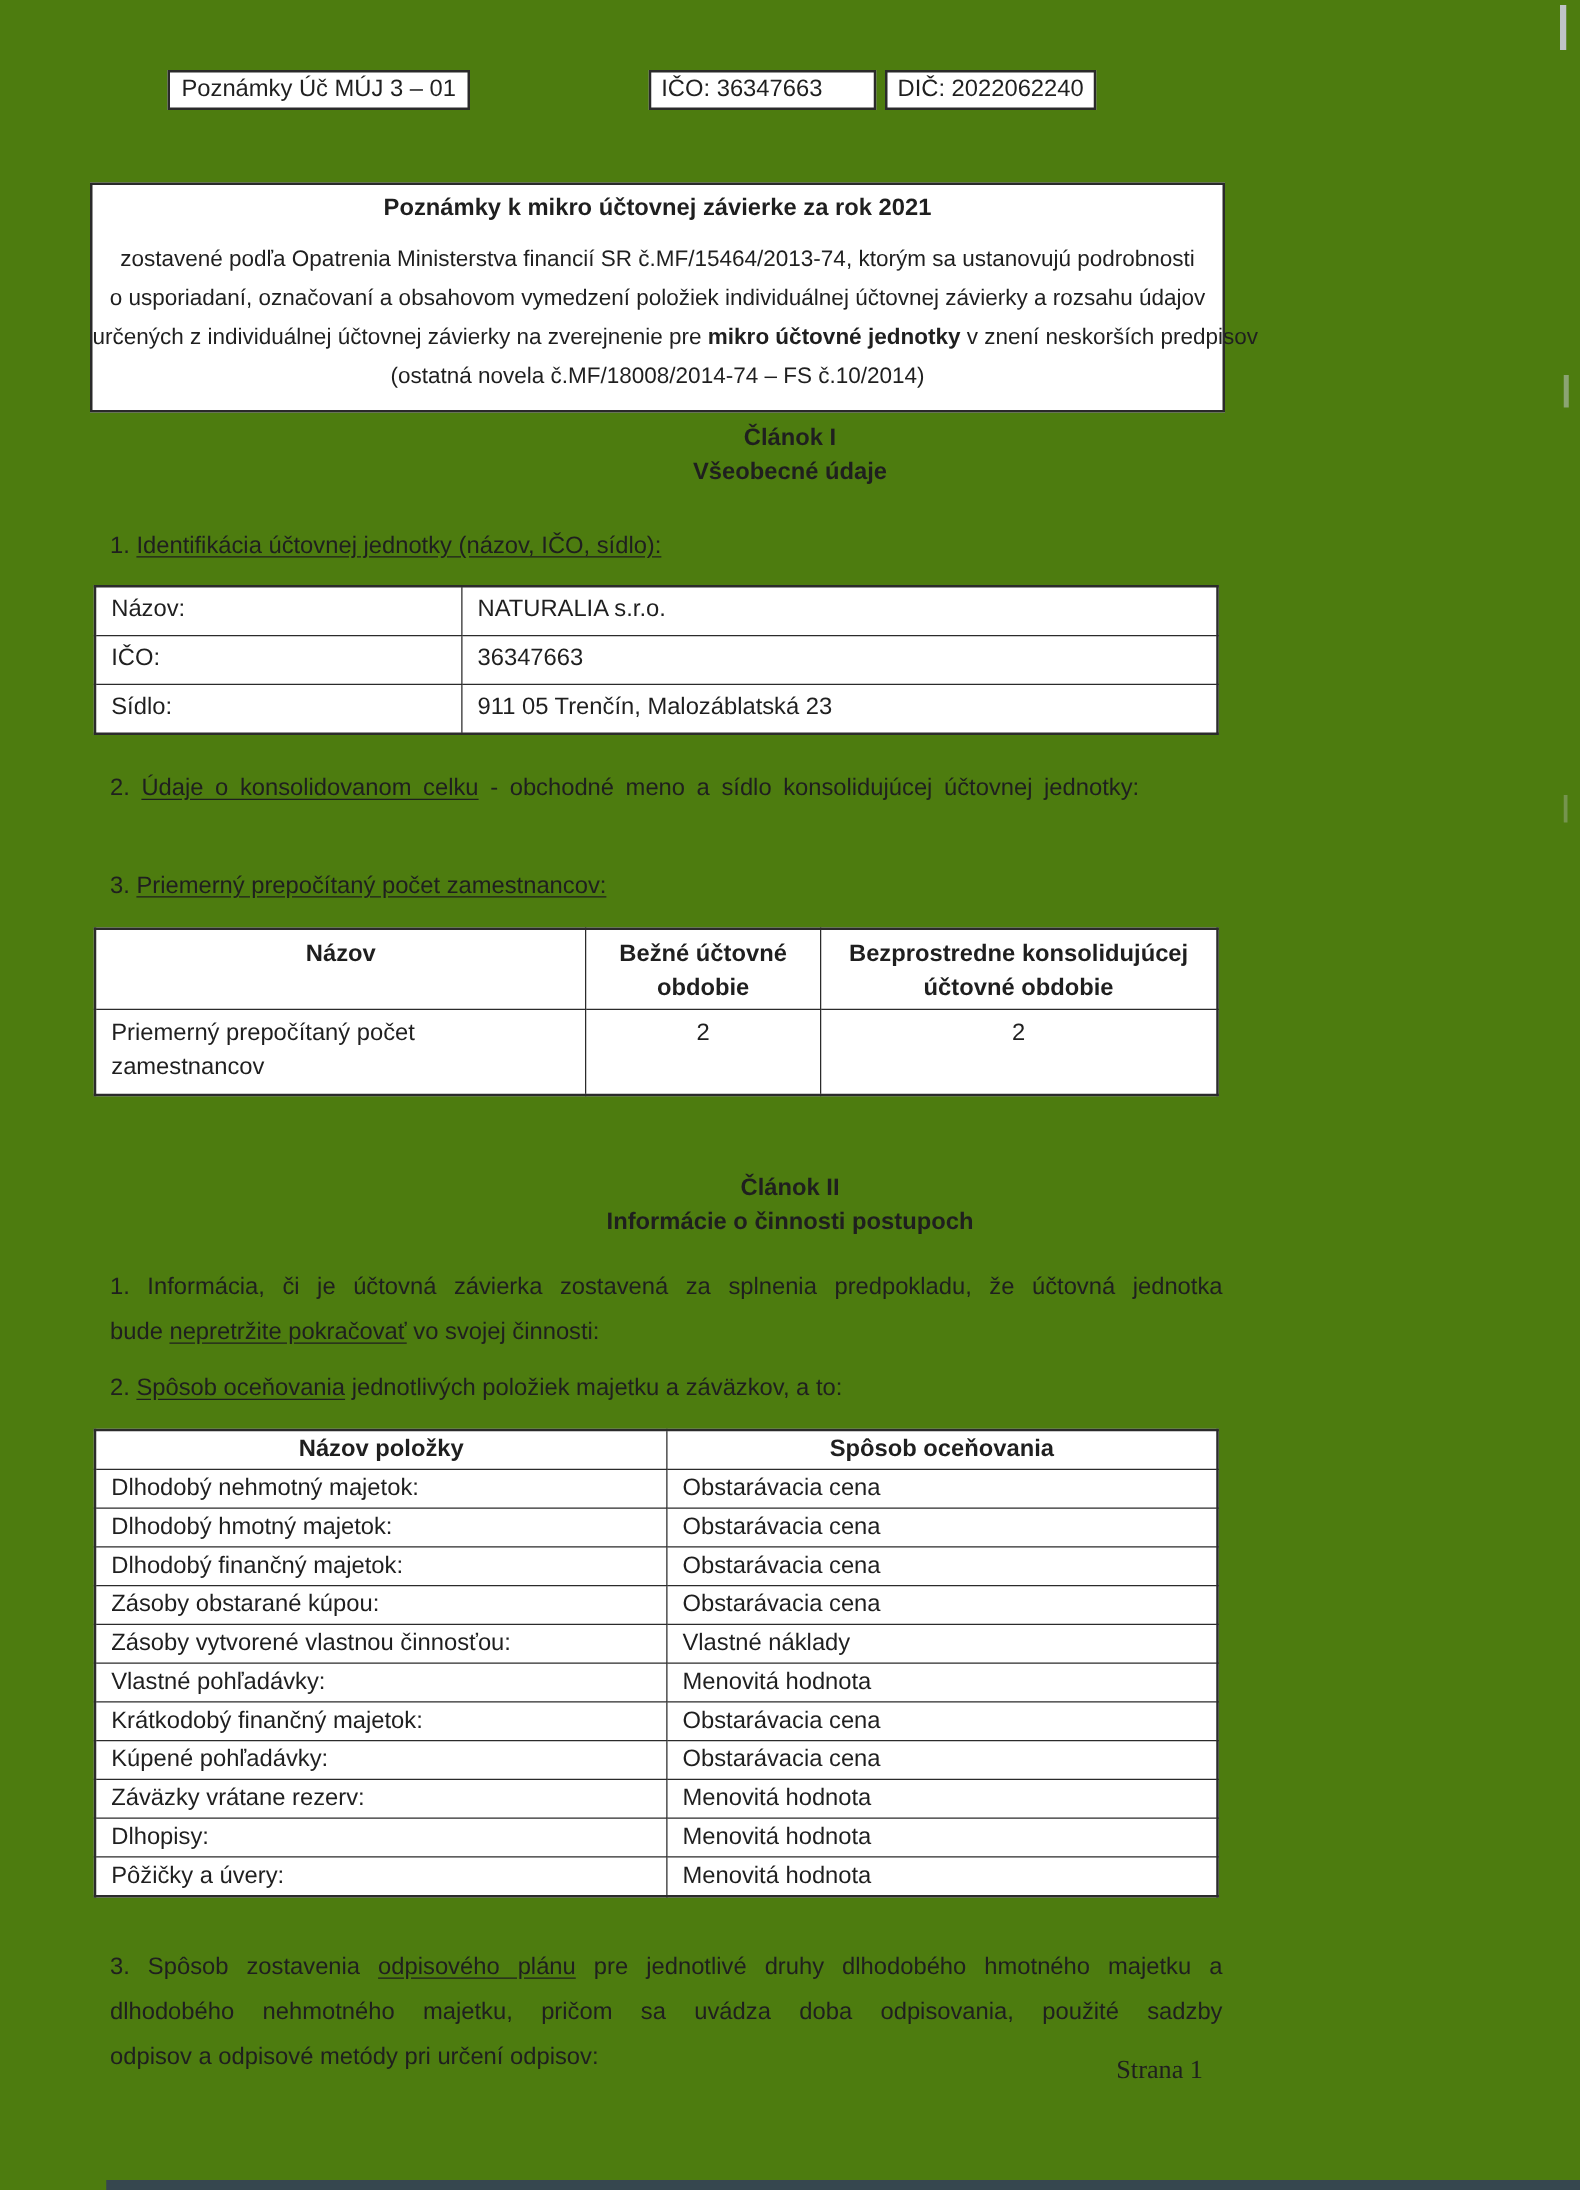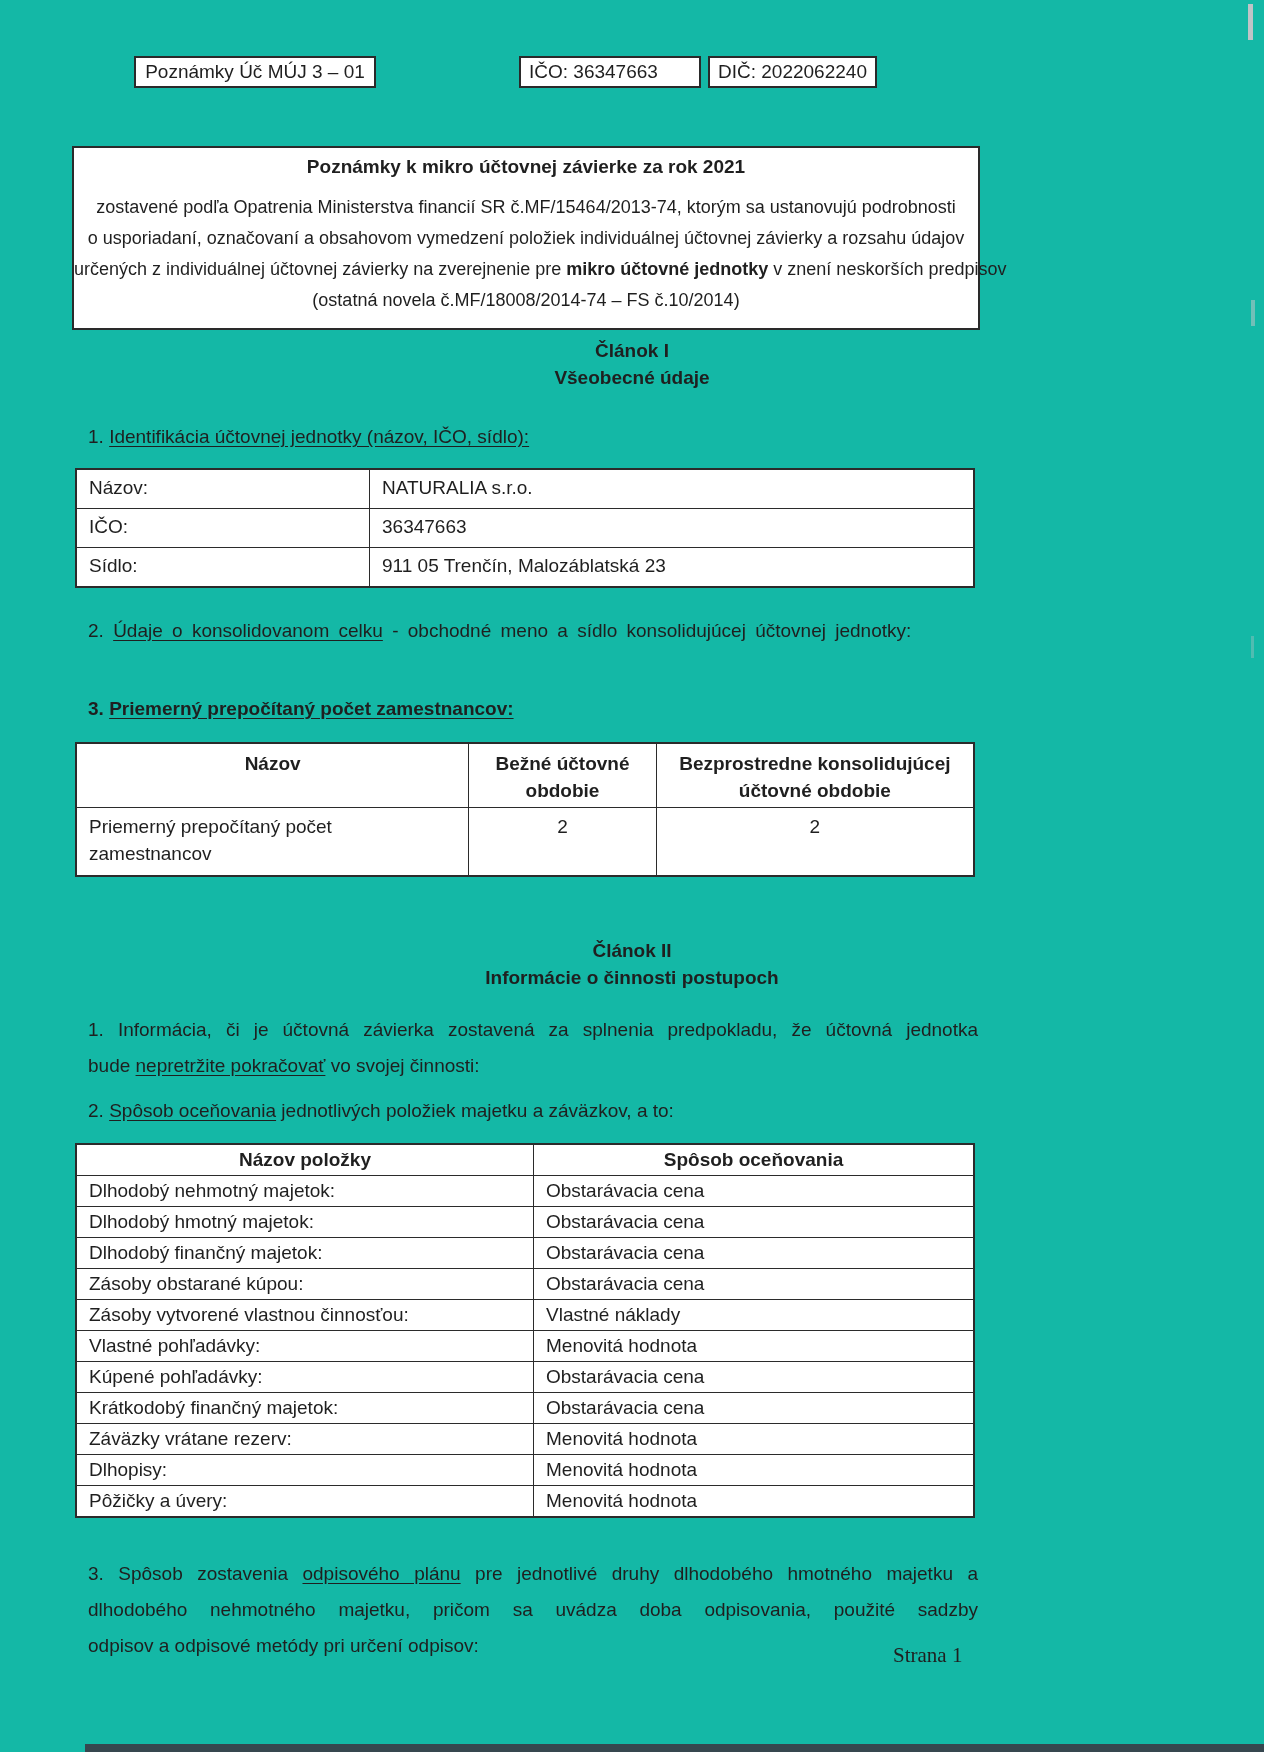--- a/index.html
+++ b/index.html
@@ -1,18 +1,18 @@
 <!DOCTYPE html>
 <html><head>
 <meta charset="utf-8">
 <style>
   html,body{margin:0;padding:0;background:#e8e8e8;}
   #page{
     position:relative;width:1264px;height:1752px;margin:0 auto;
-    background:#14b8a6;color:#1f1f1f;
+    background:#4d7c0f;color:#1f1f1f;
     font-family:"Liberation Sans","DejaVu Sans",sans-serif;
     font-size:19px;overflow:hidden;
   }
   .abs{position:absolute;}
   .bold{font-weight:bold;}
   .u{text-decoration:underline;text-underline-offset:3px;}
 
   
   .hbox{
     border:2px solid #2a2a2a;height:28px;line-height:28px;
@@ -110,21 +110,21 @@
         <td>911 05 Trenčín, Malozáblatská 23</td>
       </tr>
     </tbody>
   </table>
 
   <div class="abs item-heading" style="left:88px;top:620px;word-spacing:4px;">
     <span>2.</span>
     <span class="u">Údaje o konsolidovanom celku</span><span> - obchodné meno a sídlo konsolidujúcej účtovnej jednotky:</span>
   </div>
 
-  <div class="abs item-heading" style="left:88px;top:698px;font-weight:bold;">
+  <div class="abs item-heading" style="left:88px;top:698px;">
     <span>3.</span>
     <span class="u">Priemerný prepočítaný počet zamestnancov:</span>
   </div>
 
   <table id="emp-table" class="abs doc-table">
     <thead>
       <tr>
         <th class="c1">Názov</th>
         <th class="c2">Bežné účtovné obdobie</th>
         <th class="c3">Bezprostredne konsolidujúcej účtovné obdobie</th>
@@ -178,25 +178,25 @@
         </tr>
       <tr>
           <td class="c1">Zásoby vytvorené vlastnou činnosťou:</td>
           <td>Vlastné náklady</td>
         </tr>
       <tr>
           <td class="c1">Vlastné pohľadávky:</td>
           <td>Menovitá hodnota</td>
         </tr>
       <tr>
+          <td class="c1">Krátkodobý finančný majetok:</td>
+          <td>Obstarávacia cena</td>
+        </tr>
+      <tr>
           <td class="c1">Kúpené pohľadávky:</td>
-          <td>Obstarávacia cena</td>
-        </tr>
-      <tr>
-          <td class="c1">Krátkodobý finančný majetok:</td>
           <td>Obstarávacia cena</td>
         </tr>
       <tr>
           <td class="c1">Záväzky vrátane rezerv:</td>
           <td>Menovitá hodnota</td>
         </tr>
       <tr>
           <td class="c1">Dlhopisy:</td>
           <td>Menovitá hodnota</td>
         </tr>

